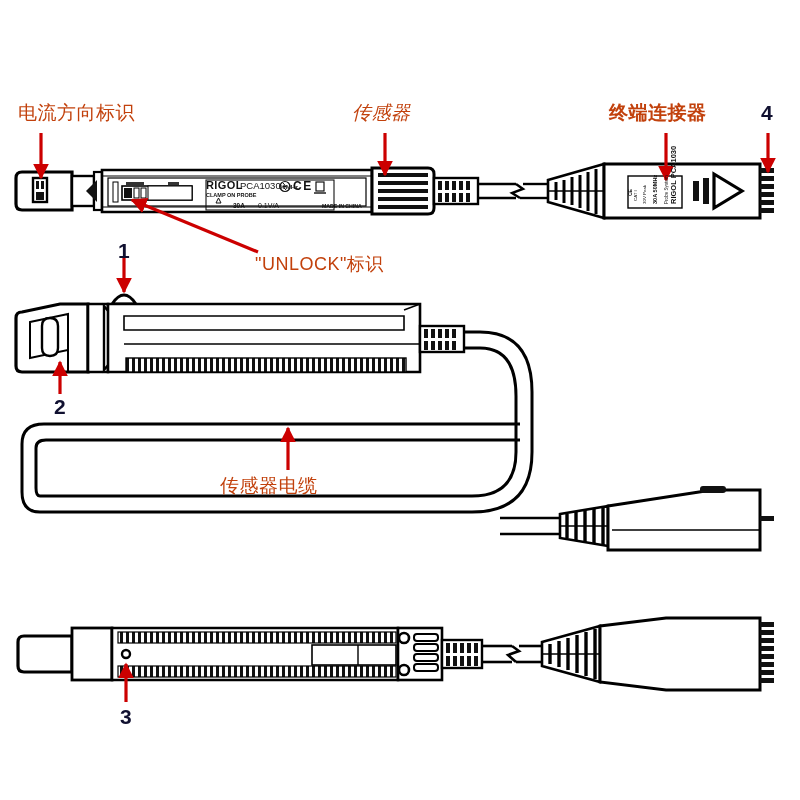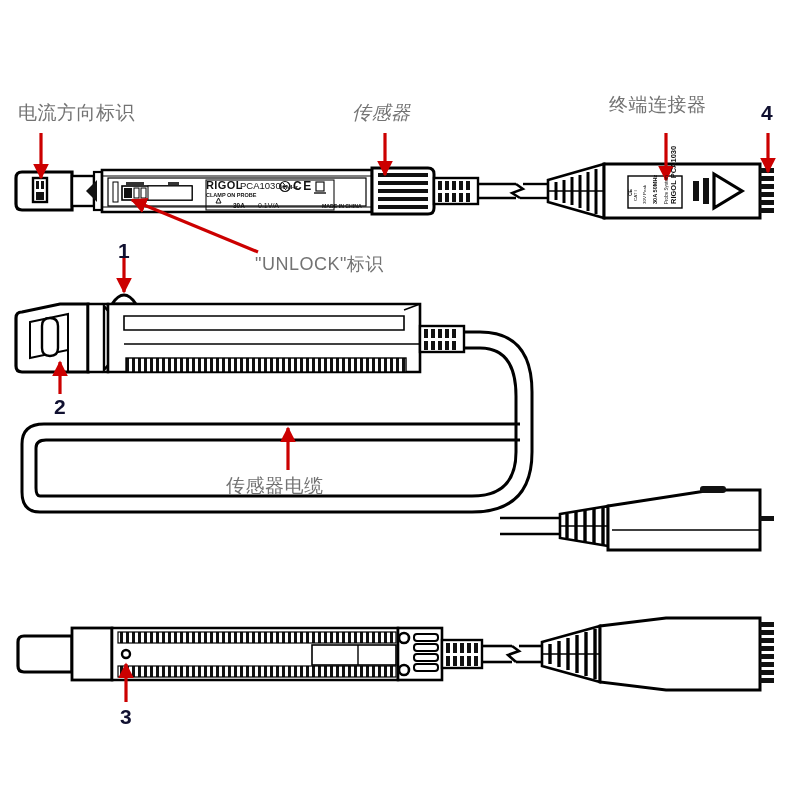--- a/index.html
+++ b/index.html
@@ -16,21 +16,21 @@
     height: 800px;
     background: #ffffff;
   }
   svg#diagram {
     position: absolute;
     left: 0; top: 0;
     width: 800px; height: 800px;
   }
   .anno {
     position: absolute;
-    color: #737373;
+    color: #c2410c;
     font-size: 19px;
     letter-spacing: 0.5px;
     white-space: nowrap;
     line-height: 1;
   }
   .callout-num {
     position: absolute;
     color: #101030;
     font-size: 21px;
     font-weight: 700;
@@ -351,27 +351,27 @@
       <text id="c-peak" transform="translate(646,204) rotate(-90)" font-size="4.4">30V Peak</text>
       <text id="c-cat" transform="translate(637,201) rotate(-90)" font-size="4.4">CAT I</text>
       <text id="c-ce" transform="translate(632,196) rotate(-90)" font-size="5" font-weight="700">CE</text>
     </g>
   </svg>
 
   <div class="anno" style="left:18px; top:103px;">电流方向标识</div>
 
   <div class="anno" style="left:352px; top:103px;font-style:italic;">传感器</div>
 
-  <div class="anno" style="left:609px; top:95px;">终端连接器</div>
+  <div class="anno" style="left:609px; top:103px;font-weight:bold;">终端连接器</div>
 
   <div class="callout-num" style="left:761px; top:102px;">4</div>
 
   <div class="anno anno-sm" style="left:255px; top:255px;">"UNLOCK"标识</div>
 
   <div class="callout-num" style="left:118px; top:240px;">1</div>
 
   <div class="callout-num" style="left:54px; top:396px;">2</div>
 
-  <div class="anno" style="left:226px; top:476px;text-align:right;">传感器电缆</div>
+  <div class="anno" style="left:220px; top:476px;text-align:right;">传感器电缆</div>
 
   <div class="callout-num" style="left:120px; top:706px;">3</div>
 
 </div>
 
 </body></html>

